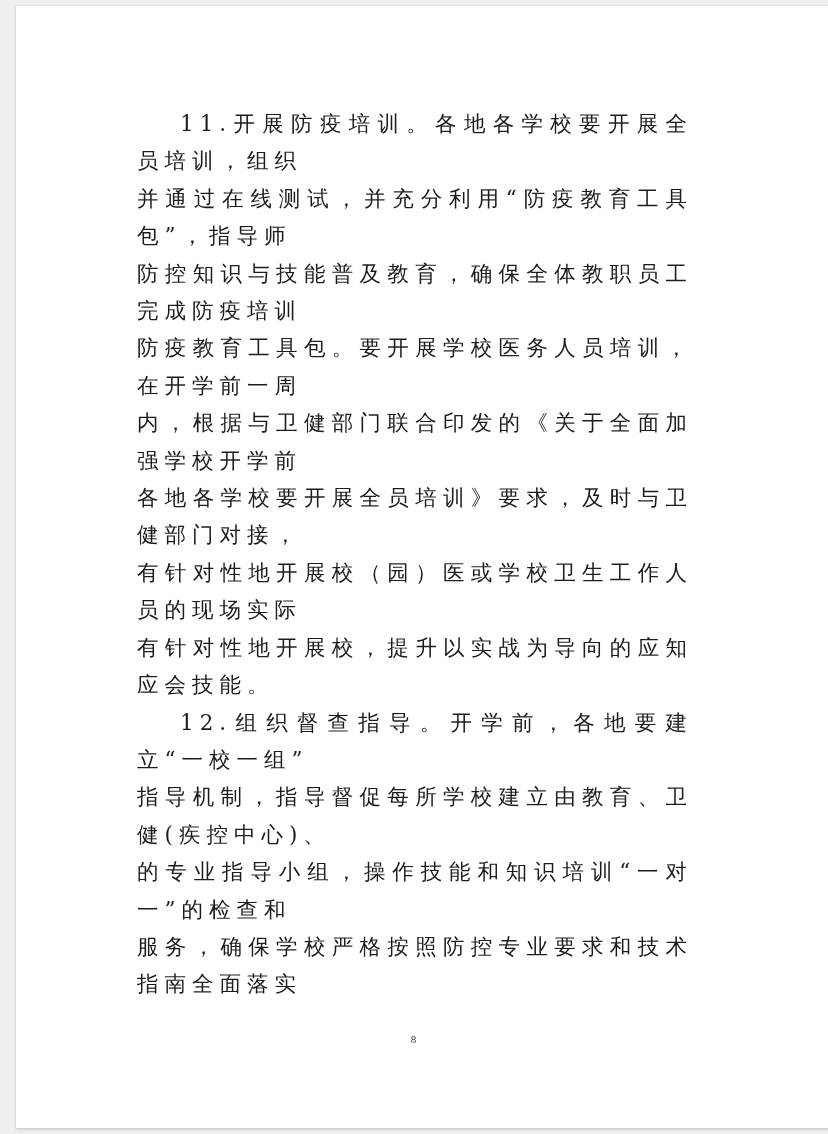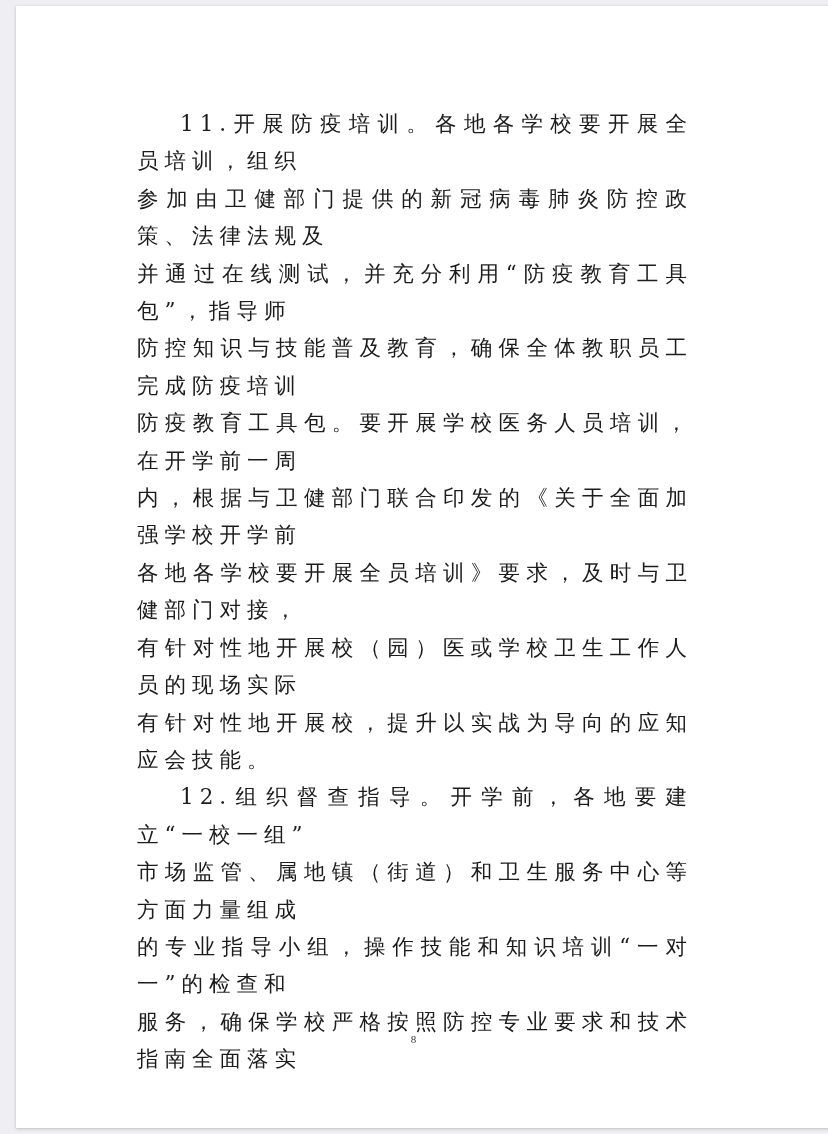--- a/index.html
+++ b/index.html
@@ -55,33 +55,32 @@
     }
   </style>
 </head>
 <body>
 
 <div class="paper">
   <div class="body-text">
 
     <div class="para">
       <div class="indent">11.开展防疫培训。各地各学校要开展全员培训，组织</div>
-      <div>参加由卫健部门提供的新冠病毒肺炎防控政策、法律法规及</div>
       <div>并通过在线测试，并充分利用“防疫教育工具包”，指导师</div>
       <div>防控知识与技能普及教育，确保全体教职员工完成防疫培训</div>
       <div>防疫教育工具包。要开展学校医务人员培训，在开学前一周</div>
       <div>内，根据与卫健部门联合印发的《关于全面加强学校开学前</div>
       <div>各地各学校要开展全员培训》要求，及时与卫健部门对接，</div>
       <div>有针对性地开展校（园）医或学校卫生工作人员的现场实际</div>
       <div>有针对性地开展校，提升以实战为导向的应知应会技能。</div>
     </div>
 
     <div class="para">
       <div class="indent">12.组织督查指导。开学前，各地要建立“一校一组”</div>
-      <div>市场监管、属地镇（街道）和卫生服务中心等方面力量组成</div>
+      <div>指导机制，指导督促每所学校建立由教育、卫健(疾控中心)、</div>
       <div>的专业指导小组，操作技能和知识培训“一对一”的检查和</div>
       <div>服务，确保学校严格按照防控专业要求和技术指南全面落实</div>
 
     </div>
 
   </div>
 
   <div class="page-number">8</div>
 </div>
 

